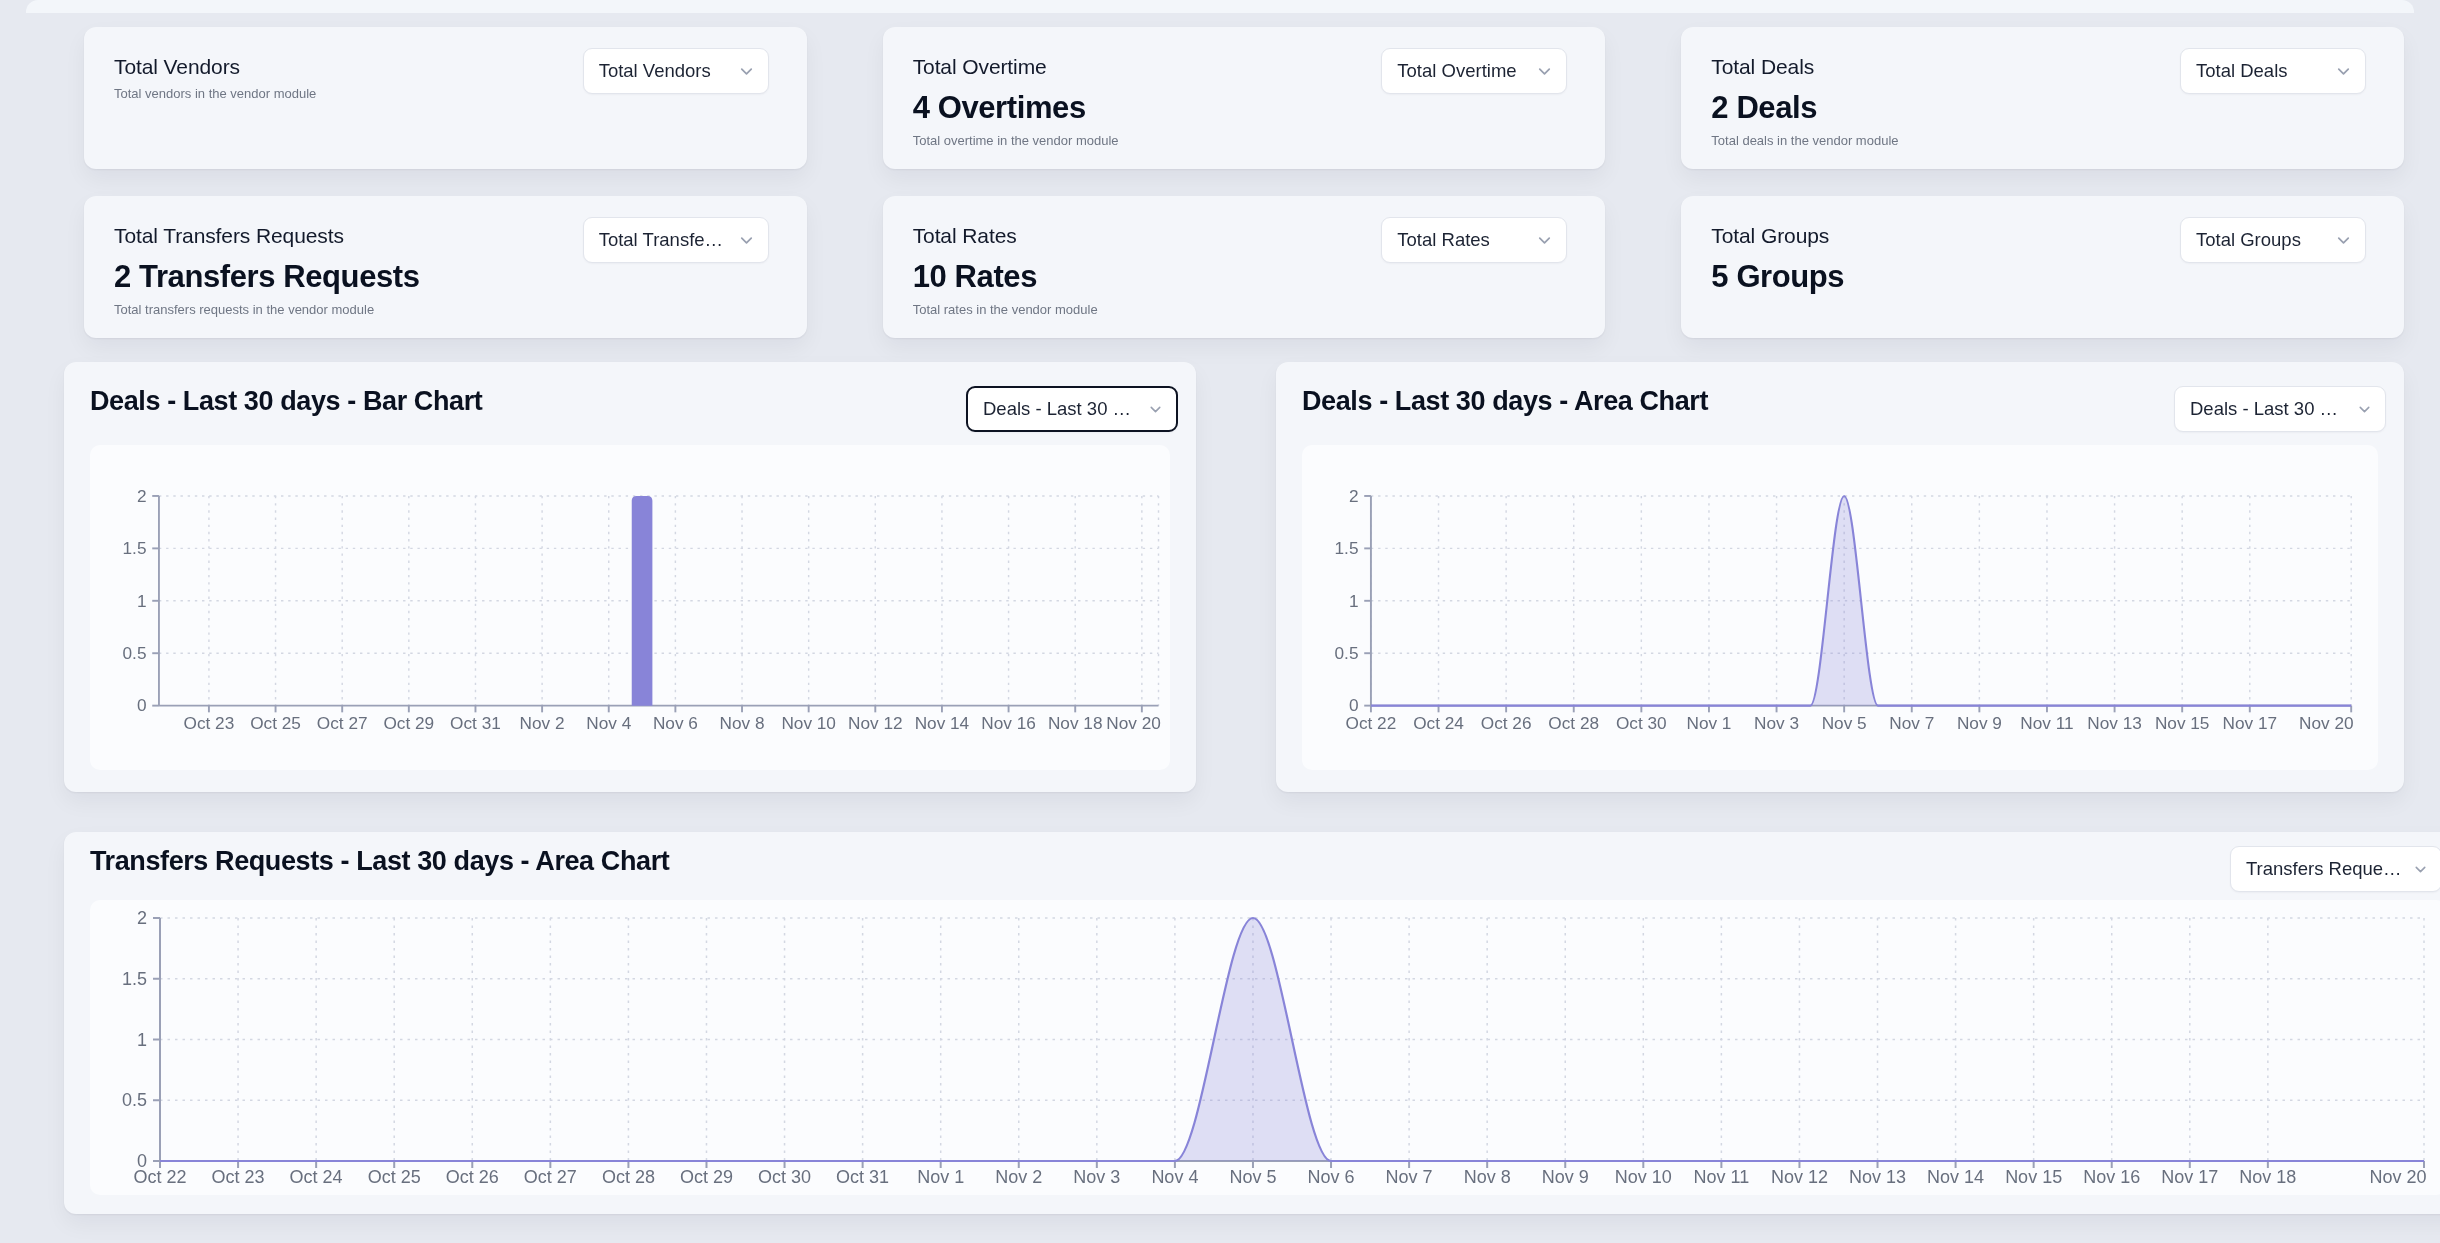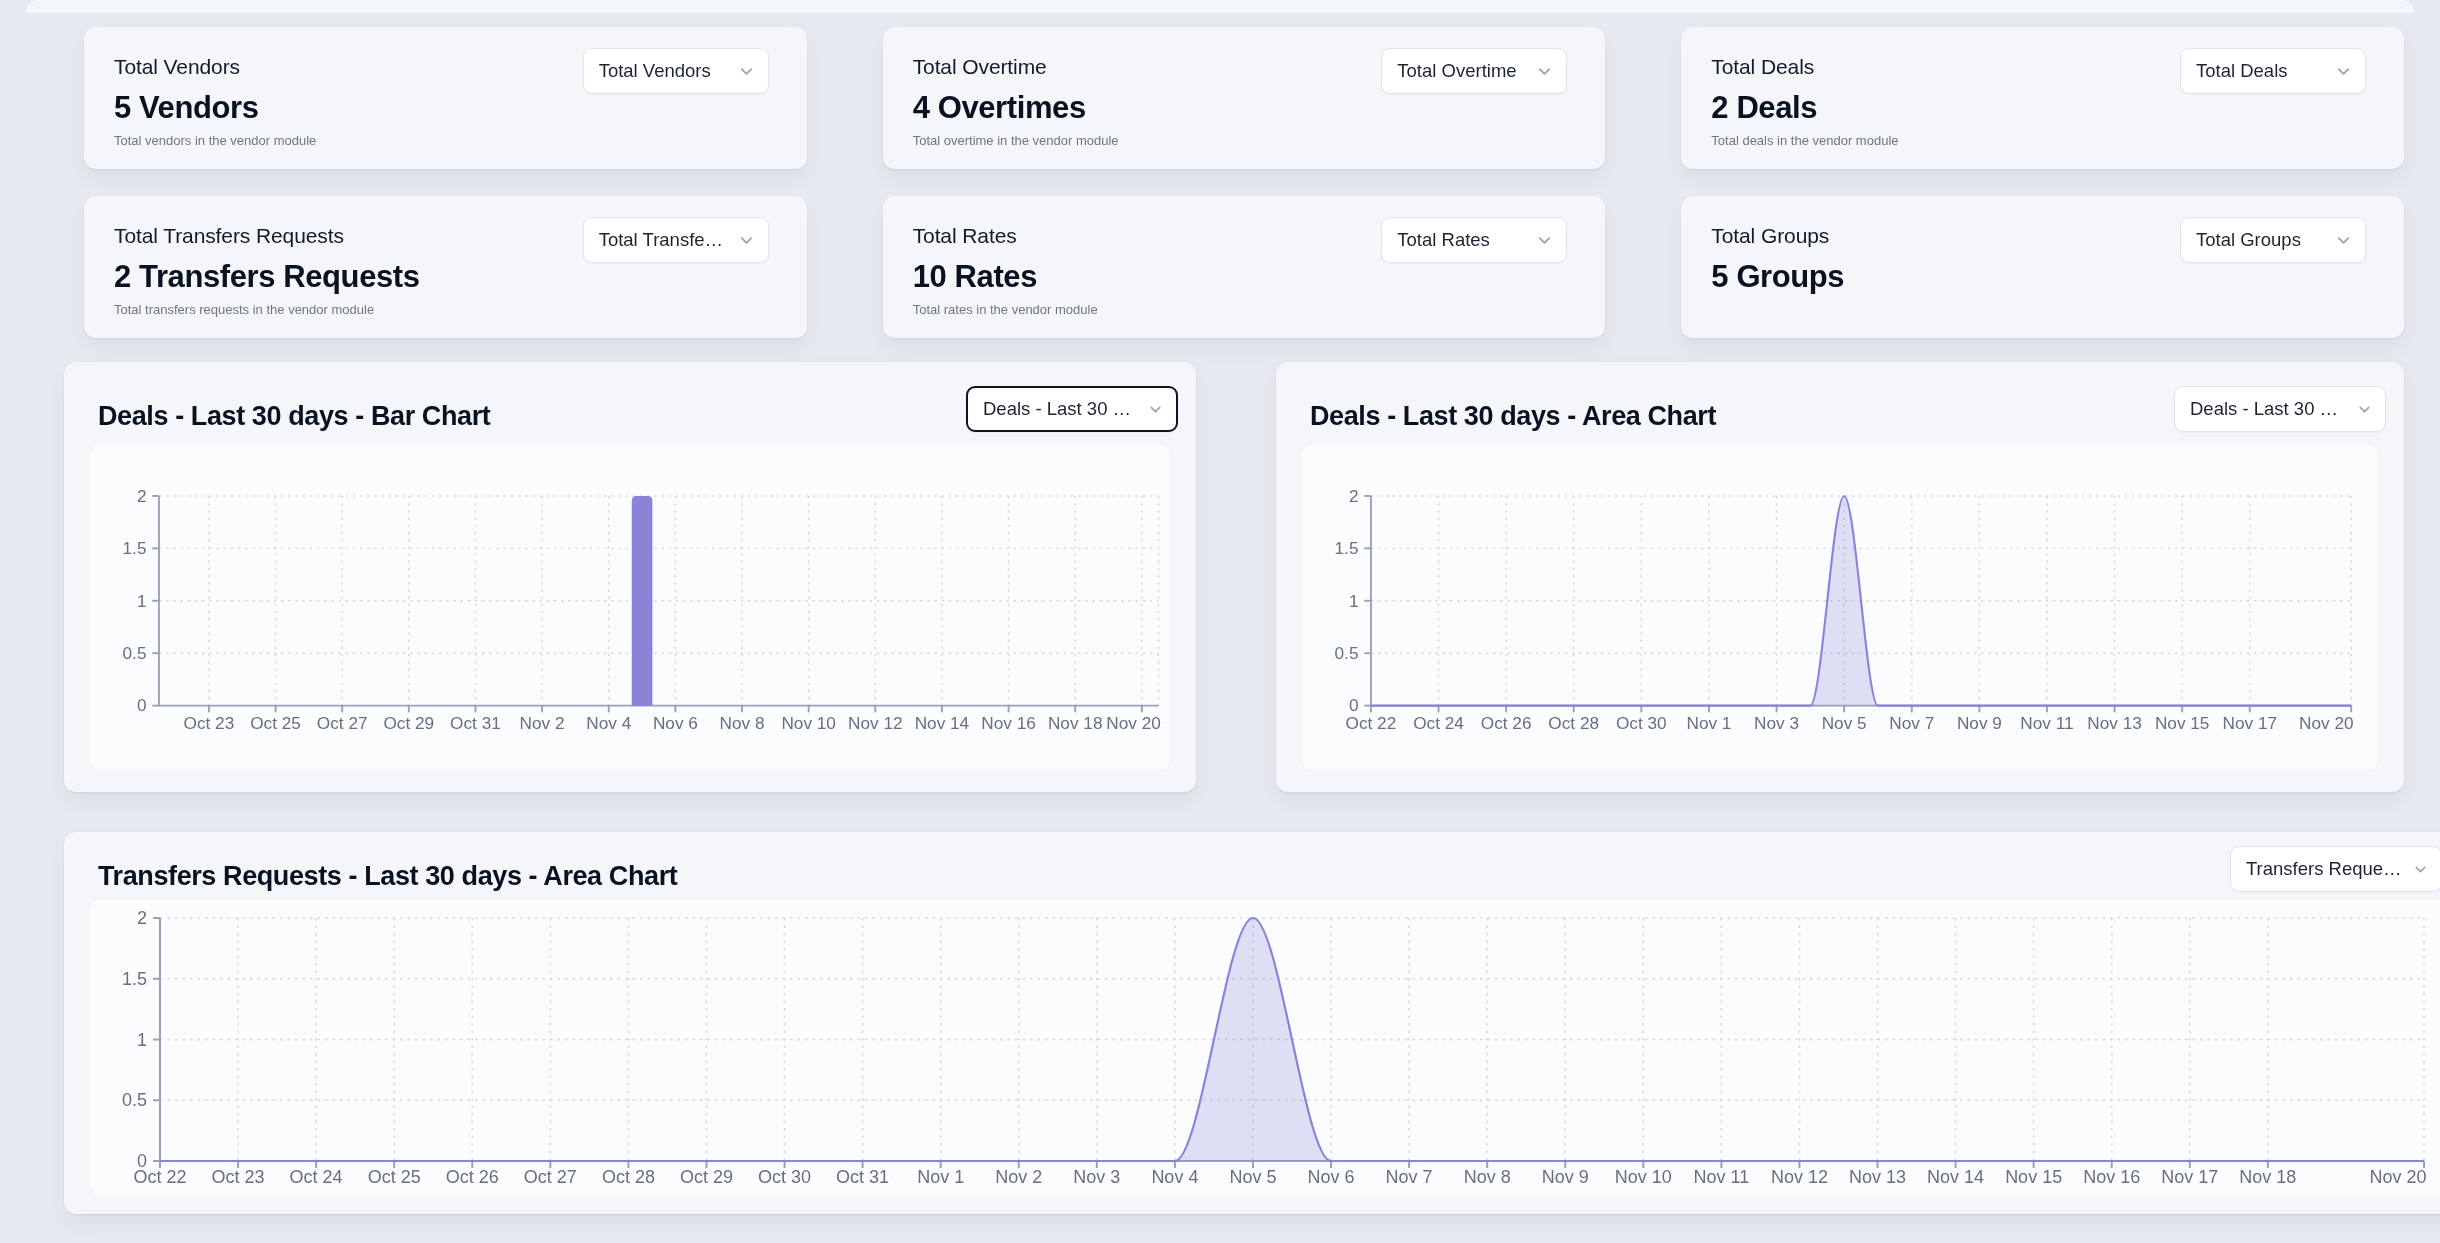--- a/index.html
+++ b/index.html
@@ -27,22 +27,22 @@
     font-size:18.5px;color:#1c2333;box-shadow:0 1px 2px rgba(15,23,42,.04);cursor:pointer;}
   .select .txt{white-space:nowrap;overflow:hidden;text-overflow:ellipsis;}
   .select svg{flex:0 0 auto;margin-left:8px;}
   .stat-select{position:absolute;top:21px;right:38px;width:186px;}
   .chart-select{width:212px;}
   .chart-select.focused{border:2.5px solid #0d1322;}
   
   .charts-row{position:absolute;left:16px;top:362px;width:2388px;
     display:grid;grid-template-columns:1180px 1176px;gap:32px;}
   .chart-card{height:430px;box-sizing:border-box;}
-  .chart-head{display:flex;align-items:flex-end;justify-content:space-between;
-    padding:24px 18px 0 34px;}
+  .chart-head{display:flex;align-items:flex-start;justify-content:space-between;
+    padding:24px 18px 0 26px;}
   .chart-title{font-size:27px;font-weight:700;color:#0a1120;letter-spacing:-.4px;}
   .chart-panel{margin:13px 26px 0 26px;height:325px;background:#fbfcfe;
     border-radius:10px;position:relative;}
   .bottom-card{position:absolute;left:16px;top:832px;width:2408px;height:382px;box-sizing:border-box;}
   .bottom-card .chart-head{padding-top:14px;padding-right:30px;}
   .bottom-card .chart-panel{margin-top:8px;height:295px;}
   .chart-panel svg{position:absolute;inset:0;width:100%;height:100%;display:block;}
   
   .grid-line{stroke:#d3d7e2;stroke-width:1.5;stroke-dasharray:2.5 5;fill:none;}
   .axis-line{stroke:#9aa0b6;stroke-width:2;fill:none;}
@@ -57,21 +57,20 @@
 <div class="stats-grid">
 
   <div class="card stat-card">
     <div class="stat-label">Total Vendors</div>
     <div class="select stat-select">
       <span class="txt">Total Vendors</span>
       <svg width="19" height="19" viewBox="0 0 24 24" fill="none" stroke="#99a0b0" stroke-width="2.2" stroke-linecap="round" stroke-linejoin="round">
           <polyline points="6 9 12 15 18 9"></polyline>
         </svg>
     </div>
-    <div class="stat-value">5 Vendors</div>
     <div class="stat-desc">Total vendors in the vendor module</div>
   </div>
 
   <div class="card stat-card">
     <div class="stat-label">Total Overtime</div>
     <div class="select stat-select">
       <span class="txt">Total Overtime</span>
       <svg width="19" height="19" viewBox="0 0 24 24" fill="none" stroke="#99a0b0" stroke-width="2.2" stroke-linecap="round" stroke-linejoin="round">
           <polyline points="6 9 12 15 18 9"></polyline>
         </svg>

